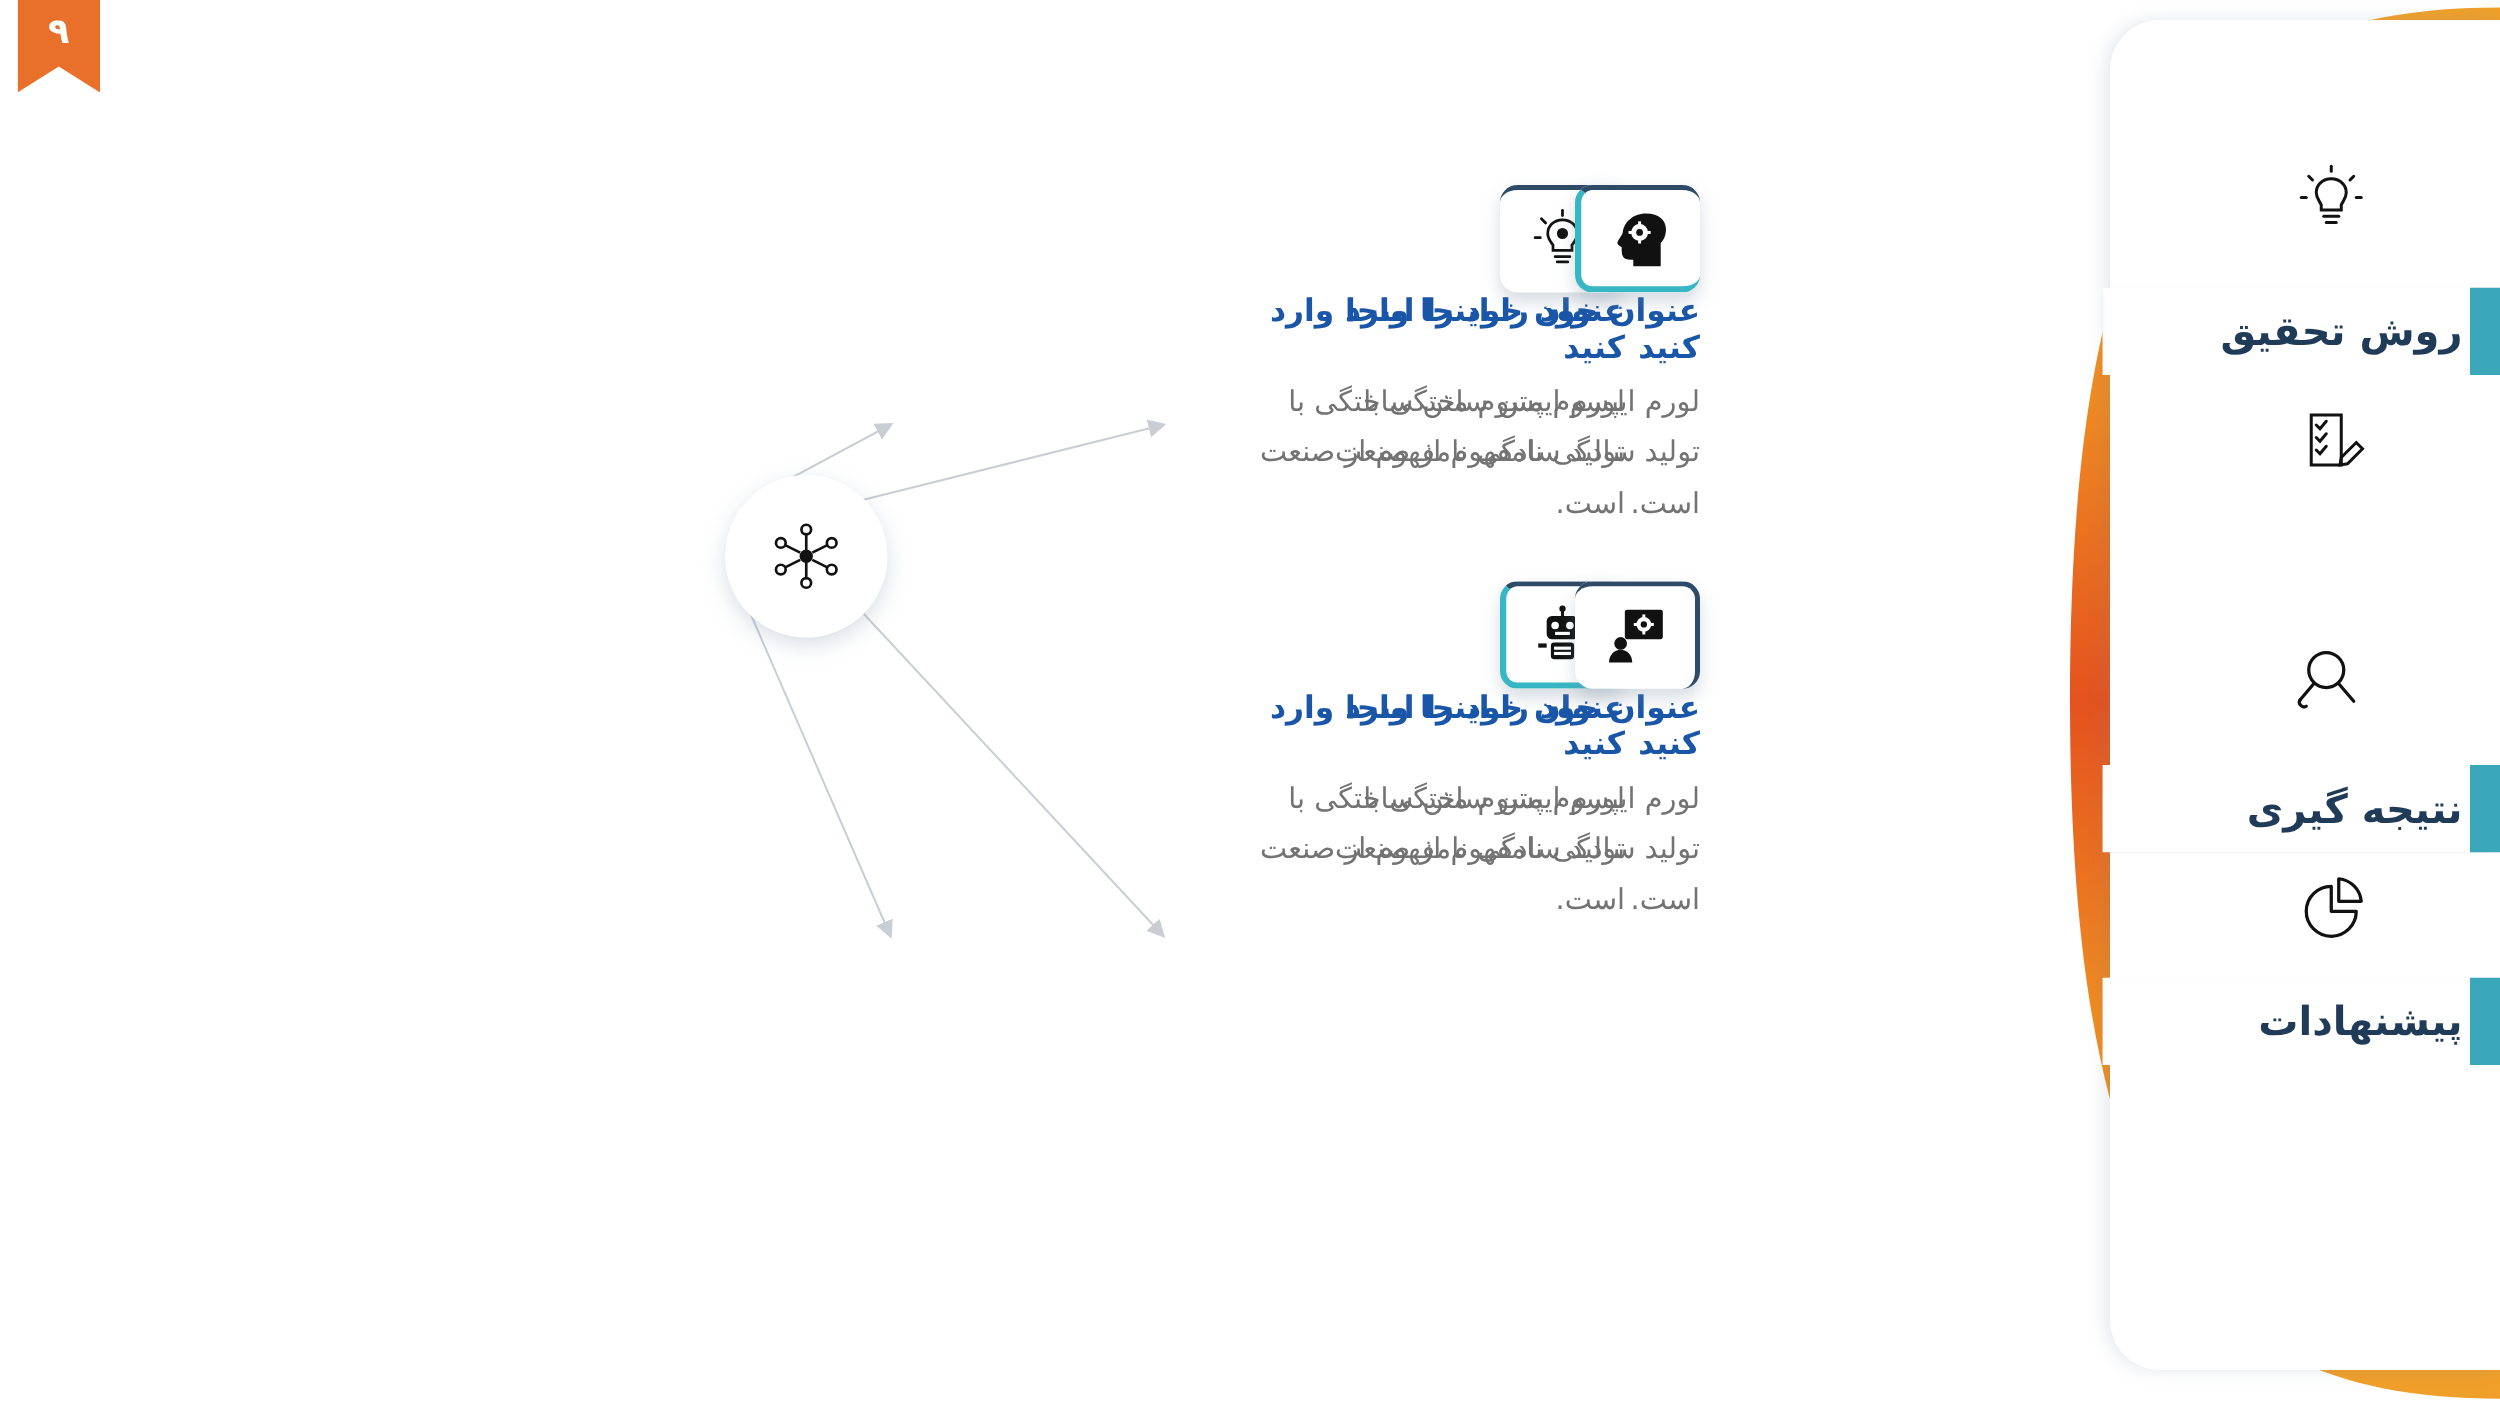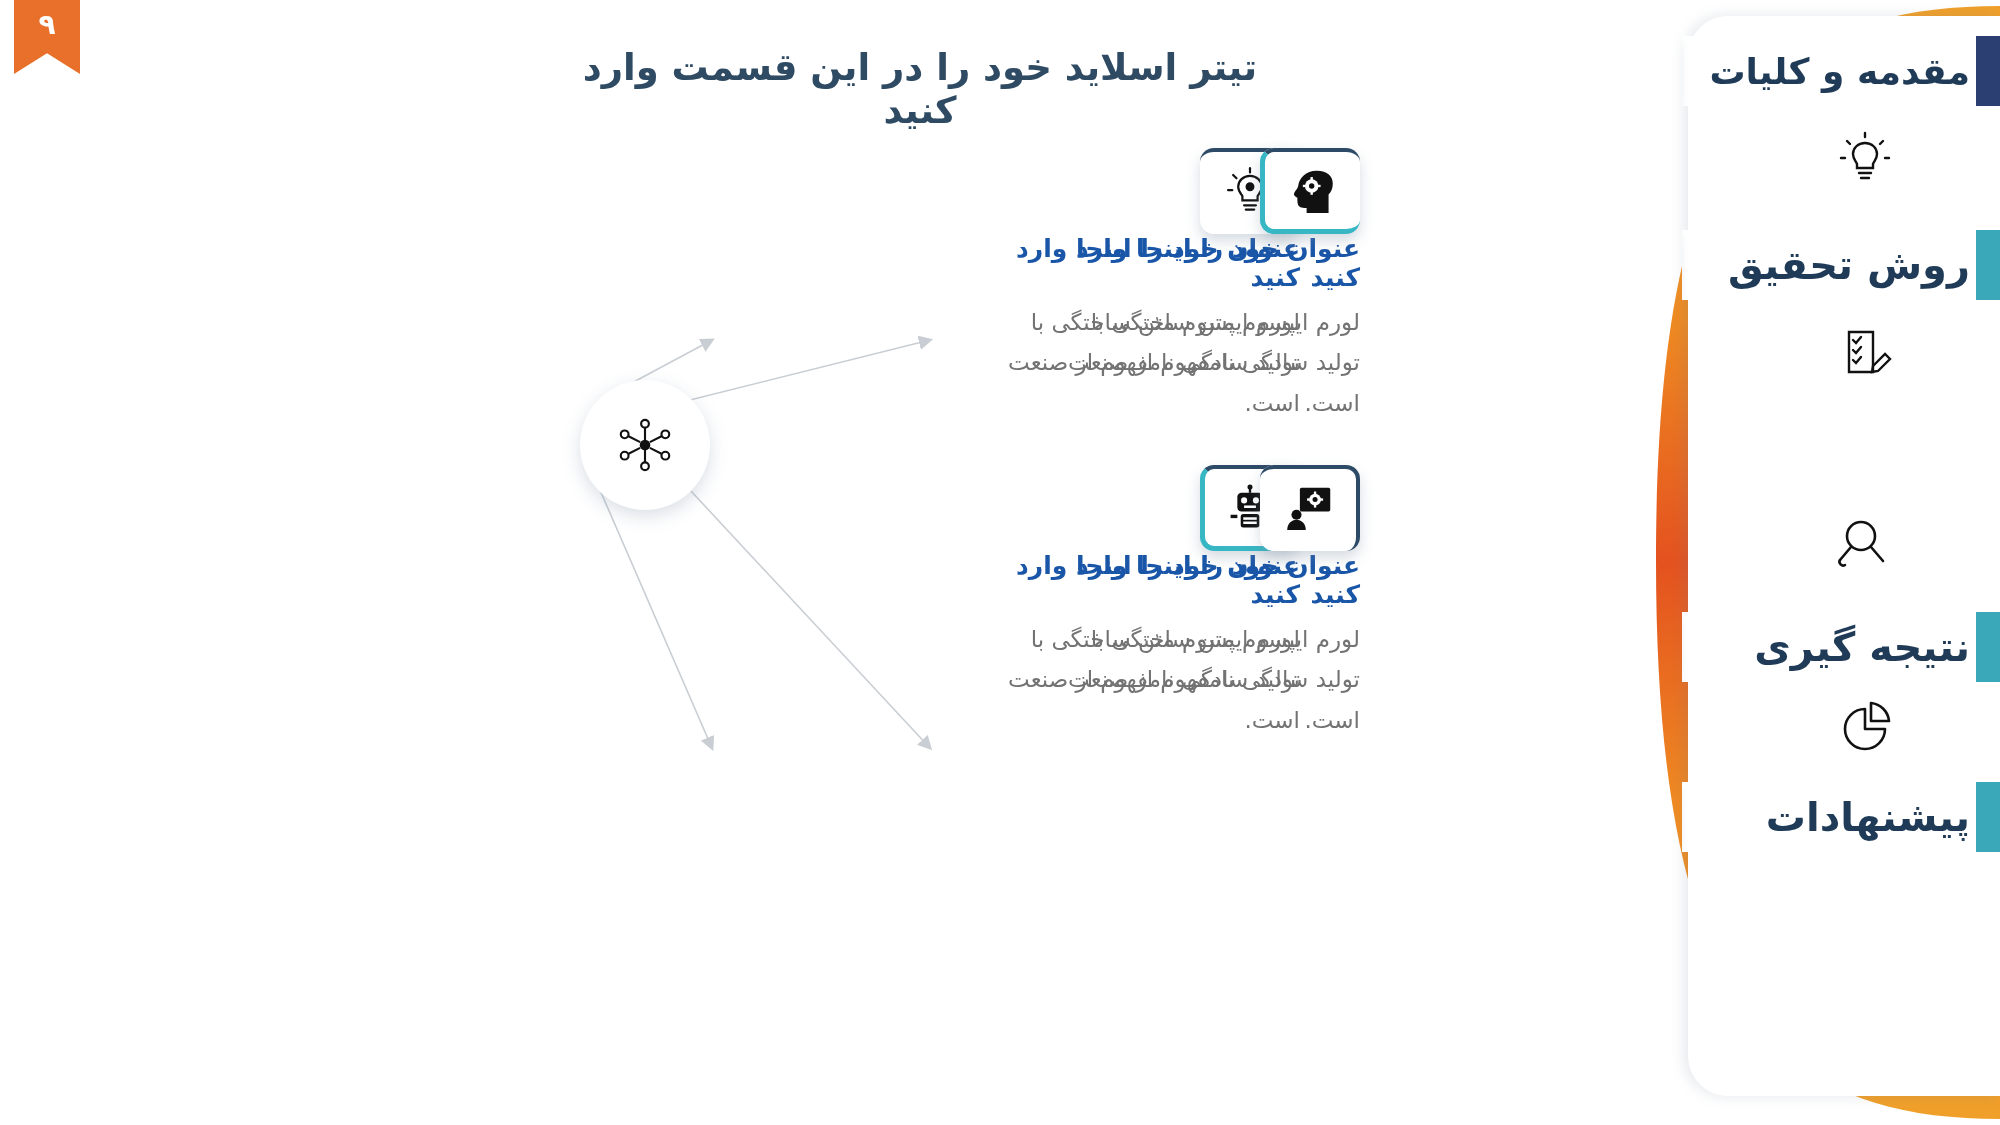--- a/index.html
+++ b/index.html
@@ -168,21 +168,21 @@
     right: 0;
     width: 318px;
     height: 70px;
     display: flex;
     align-items: center;
     justify-content: flex-start;
     padding-right: 30px;
     box-sizing: border-box;
     background: #ffffff;
     color: #1f3b57;
-    font-size: 40px;
+    font-size: 32px;
     font-weight: bold;
     direction: rtl;
     box-shadow: 0 4px 10px rgba(120,140,160,.28);
     clip-path: polygon(0 0, 100% 0, 100% 100%, 0 100%, 0 100%, 0 0);
   }
   .nav-item .tail {
     position: absolute;
     left: -34px;
     top: 0;
     width: 0; height: 0;
@@ -219,21 +219,20 @@
 </style>
 </head>
 <body>
 
 <div class="slide">
 
   <div class="page-ribbon">
     <span>۹</span>
   </div>
 
-  <div class="slide-title">تیتر اسلاید خود را در این قسمت وارد کنید</div>
 
   <svg class="connectors" viewBox="0 0 1240 1125">
     <defs>
       <marker id="ah" markerWidth="9" markerHeight="9" refX="7" refY="4.5" orient="auto">
         <path d="M0,0 L9,4.5 L0,9 z" fill="#c9ced4"></path>
       </marker>
     </defs>
     <line x1="600" y1="400" x2="712" y2="340" stroke="#c9ced4" stroke-width="1.6" marker-end="url(#ah)"></line>
     <line x1="690" y1="400" x2="930" y2="340" stroke="#c9ced4" stroke-width="1.6" marker-end="url(#ah)"></line>
     <line x1="600" y1="490" x2="712" y2="748" stroke="#c9ced4" stroke-width="1.6" marker-end="url(#ah)"></line>
@@ -341,25 +340,20 @@
           <stop offset="50%" stop-color="#e4521f"></stop>
           <stop offset="72%" stop-color="#ef8b22"></stop>
           <stop offset="100%" stop-color="#f0a02a"></stop>
         </linearGradient>
       </defs>
       <path d="M380 6 C 150 6, 36 120, 36 560 C 36 1000, 150 1119, 380 1119 L380 1082 C 190 1082, 78 990, 78 560 C 78 130, 190 44, 380 44 Z" fill="url(#arcGrad)"></path>
     </svg>
 
     <div class="nav-panel"></div>
 
-    <div class="nav-item active" style="top:36px;">
-      <div class="tail"></div>
-      <div class="accent" style="background:#2b3f73;"></div>
-      <span>مقدمه و کلیات</span>
-    </div>
 
     <div class="nav-icon" style="top:120px;">
       <svg viewBox="0 0 64 64" fill="none" stroke="#111" stroke-width="2.4" stroke-linecap="round">
         <path d="M32 16c-7 0-12 5-12 11 0 5 3 7 4 10v4h16v-4c1-3 4-5 4-10 0-6-5-11-12-11z"></path>
         <line x1="26" y1="46" x2="38" y2="46"></line>
           <line x1="28" y1="51" x2="36" y2="51"></line>
         <line x1="32" y1="6" x2="32" y2="10"></line>
           <line x1="14" y1="14" x2="17" y2="17"></line>
         <line x1="50" y1="14" x2="47" y2="17"></line>
           <line x1="8" y1="31" x2="12" y2="31"></line>

